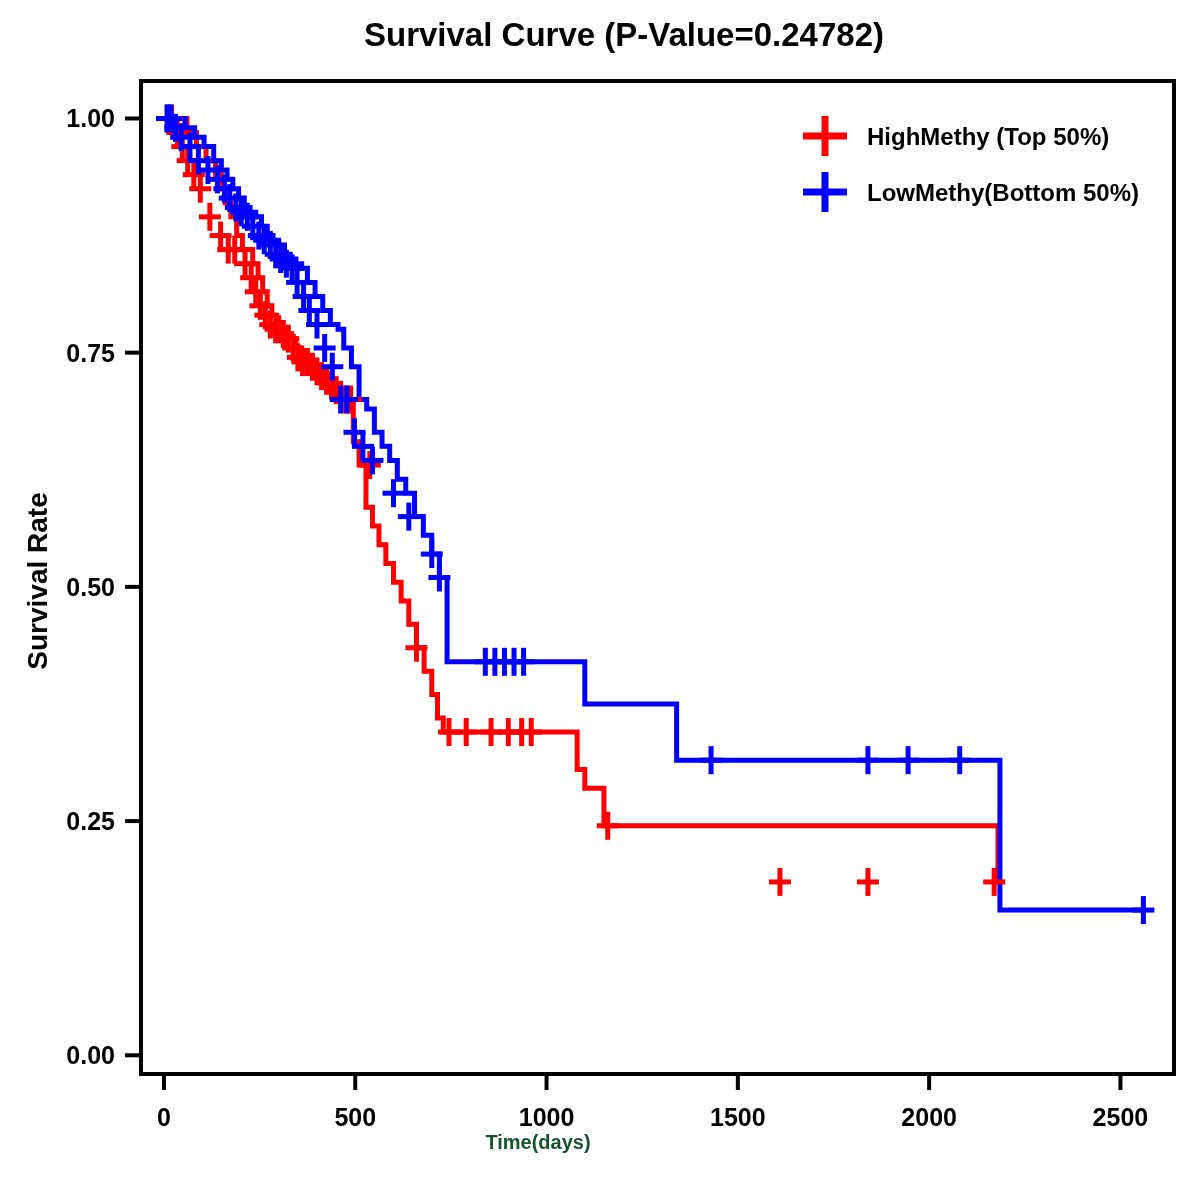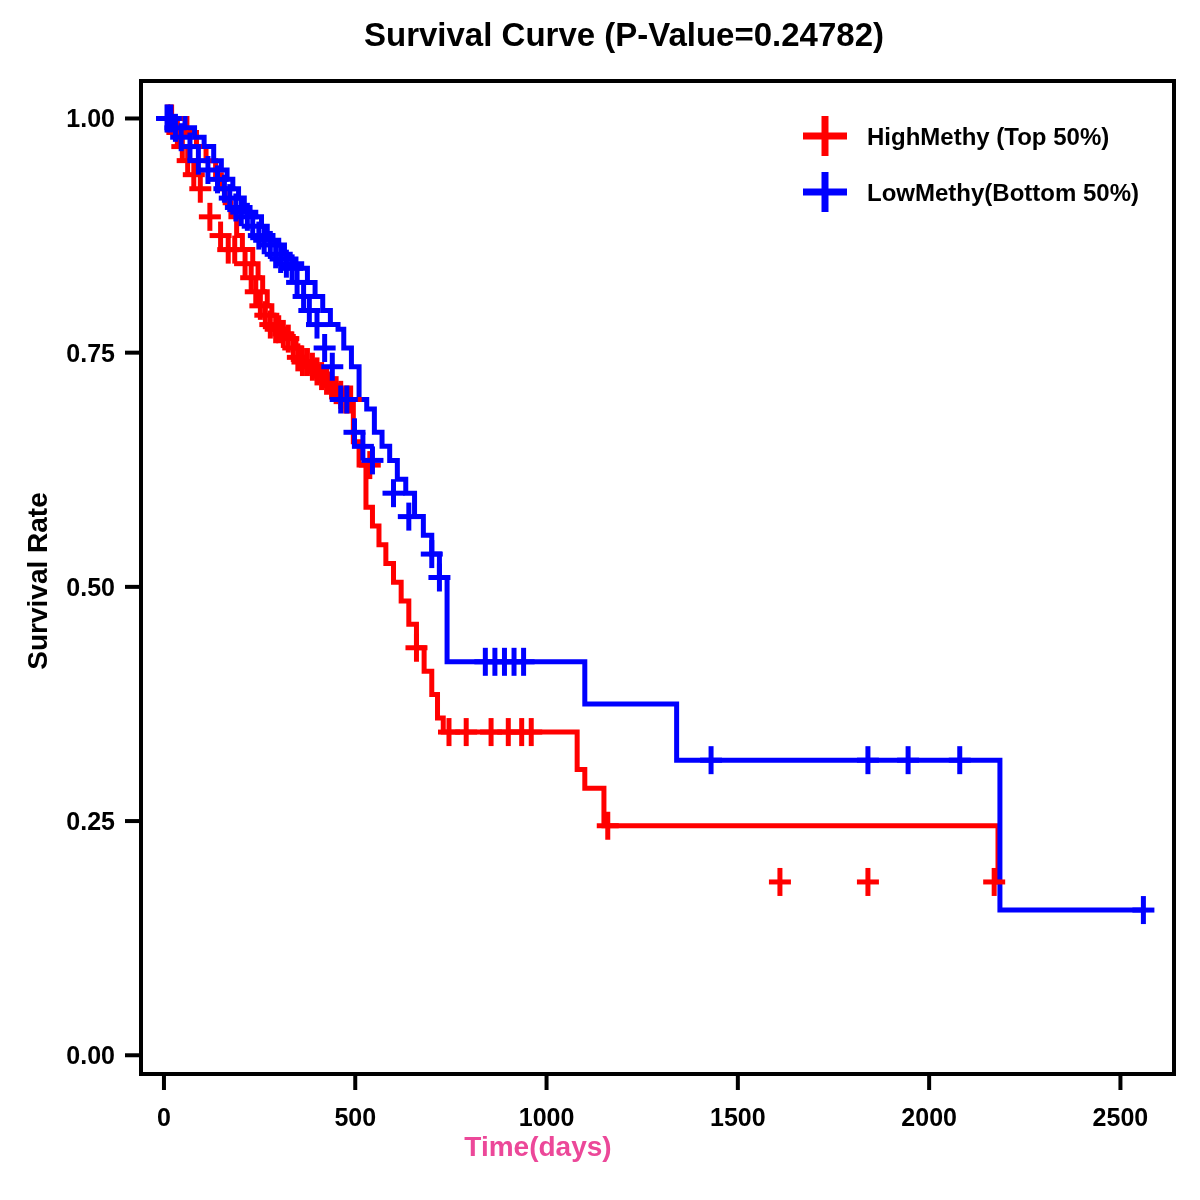--- a/index.html
+++ b/index.html
@@ -10,21 +10,21 @@
     position:absolute;left:0;top:16px;width:1200px;text-align:center;
     font-size:33px;font-weight:bold;color:#000;letter-spacing:0px;margin-left:24px;
   }
   #ylabel{
     position:absolute;left:-92px;top:565px;width:260px;text-align:center;
     font-size:28px;font-weight:bold;color:#000;
     transform:rotate(-90deg);transform-origin:center center;
   }
   #xlabel{
     position:absolute;left:0;top:1131px;width:1076px;text-align:center;
-    font-size:28px;font-weight:bold;color:#ec4899;
+    font-size:20px;font-weight:bold;color:#14532d;
   }
   #plot-svg{position:absolute;left:0;top:0;}
   .tick-label{font-family:"Liberation Sans","DejaVu Sans",sans-serif;
               font-size:25px;font-weight:bold;fill:#000;}
   .legend-label{font-family:"Liberation Sans","DejaVu Sans",sans-serif;
                 font-size:24px;font-weight:bold;fill:#000;}
 </style>
 </head>
 <body>
 

